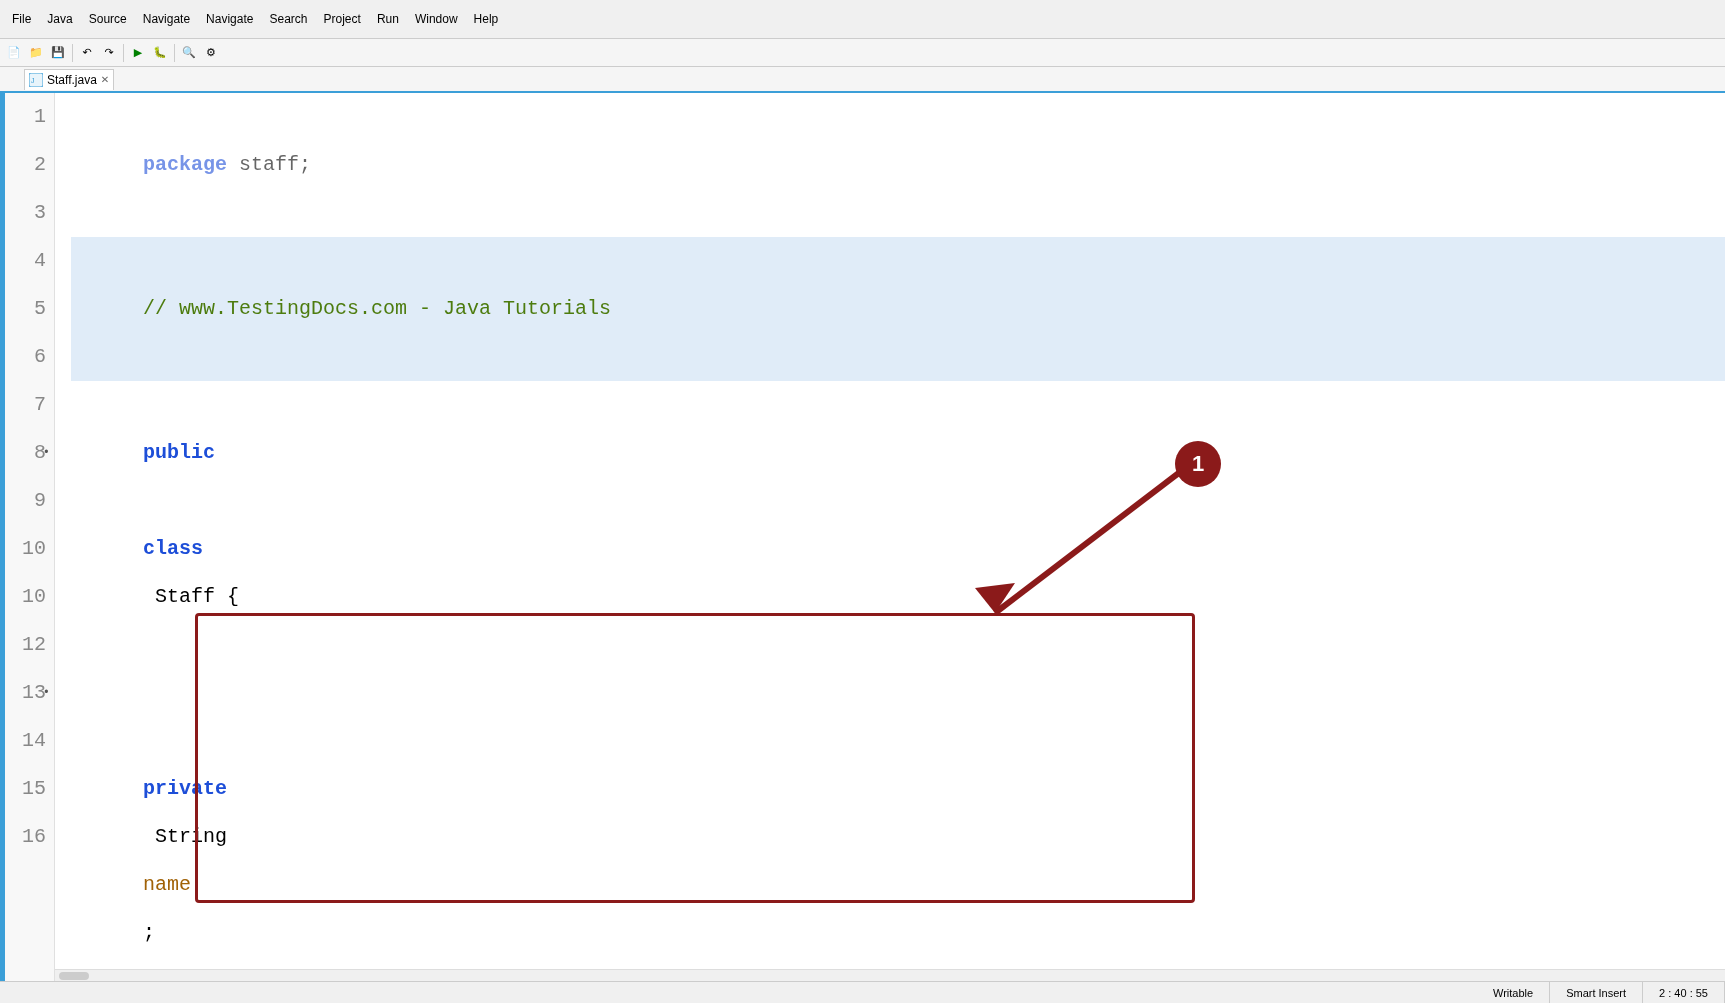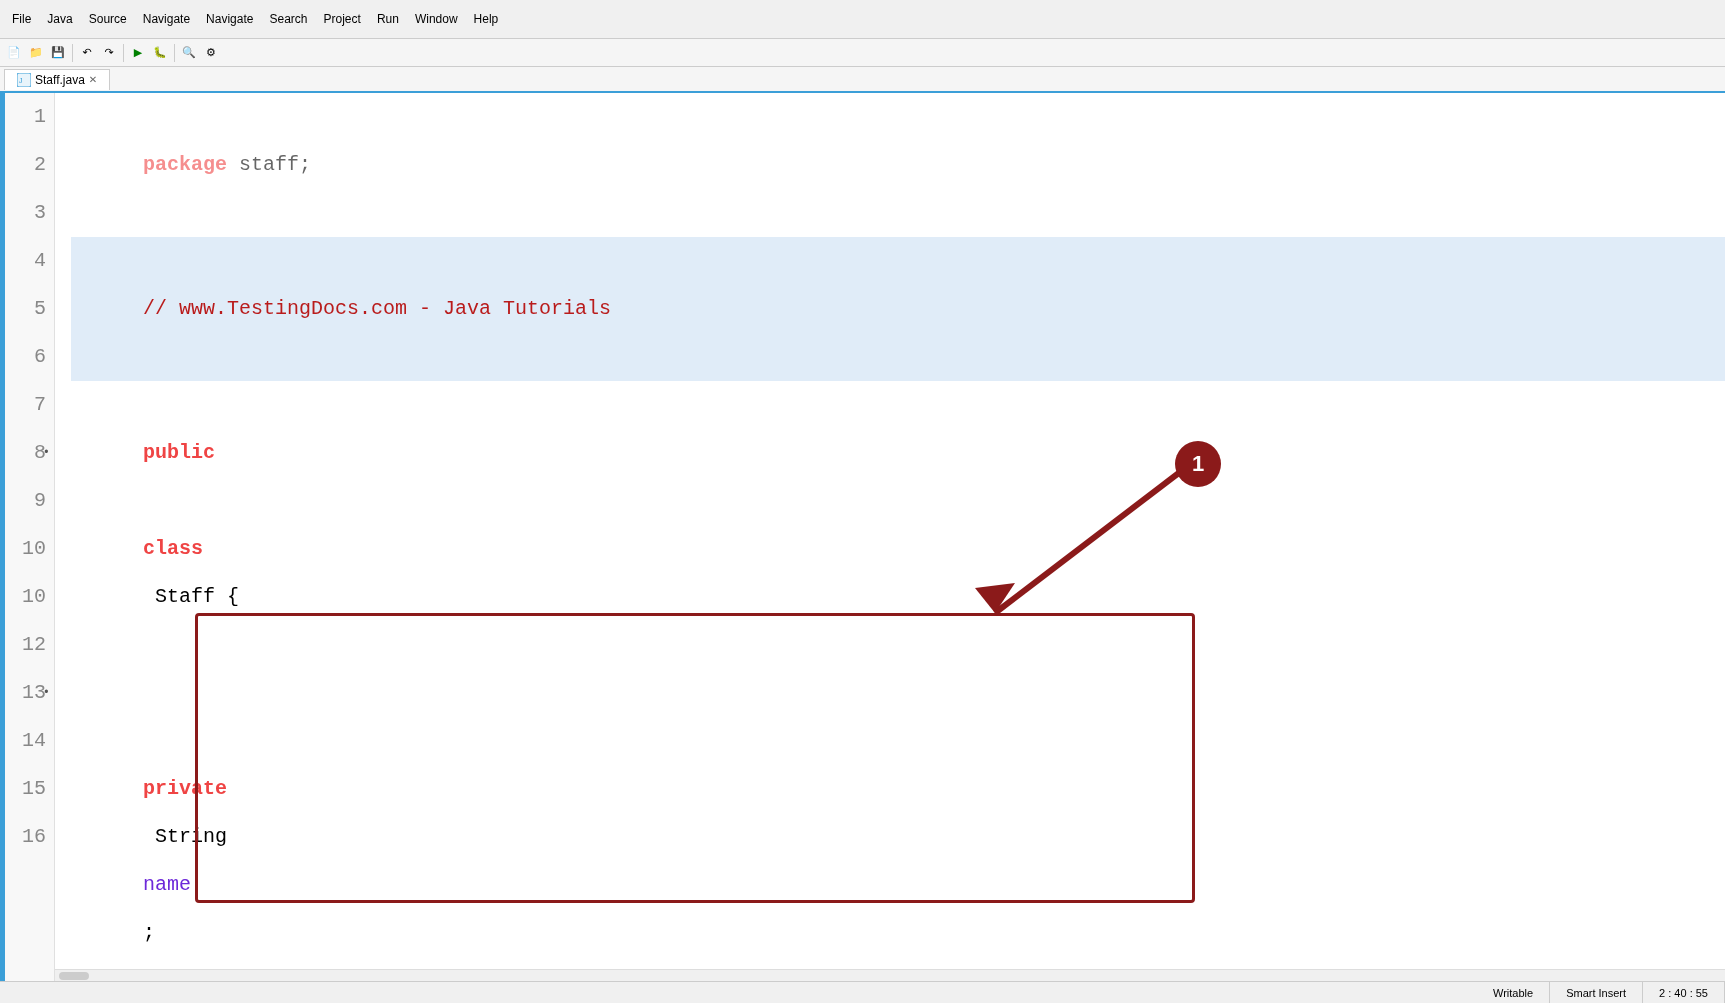--- a/index.html
+++ b/index.html
@@ -63,28 +63,29 @@
       align-items: center;
       background: #f5f5f5;
       border-bottom: 2px solid #3b9fd8;
       height: 26px;
       padding: 0 0 0 4px;
     }
     .tab {
       display: flex;
       align-items: center;
       gap: 4px;
-      padding: 3px 12px;
+      padding: 3px 4px;
       font-family: Arial, sans-serif;
       font-size: 12px;
       background: #fff;
       border: 1px solid #ccc;
       border-bottom: none;
       cursor: pointer;
       color: #000;
+      margin-left: 20px;
     }
     .tab-icon {
       width: 14px;
       height: 14px;
     }
     .tab-close {
       font-size: 10px;
       color: #666;
       cursor: pointer;
     }
@@ -149,23 +150,23 @@
       line-height: 48px;
       white-space: pre;
       color: #000;
     }
 
     .code-line.highlighted {
       background: #e0ecf8;
     }
 
     
-    .kw { color: #ef4444; font-weight: bold; } 
-    .var { color: #6d28d9; } 
-    .comment { color: #b91c1c; } 
+    .kw { color: #1d4ed8; font-weight: bold; } 
+    .var { color: #a16207; } 
+    .comment { color: #4d7c0f; } 
 
     
     .annotation-box {
       position: absolute;
       border: 3px solid #8b1a1a;
       border-radius: 4px;
       left: 140px;
       top: 520px;
       width: 1000px;
       height: 290px;

